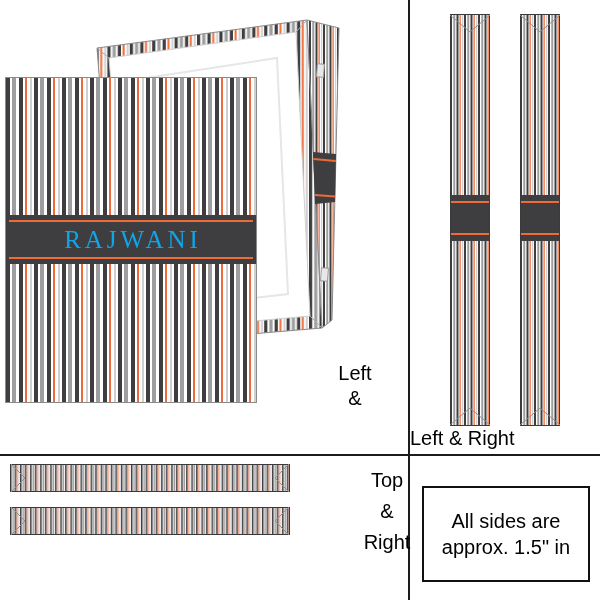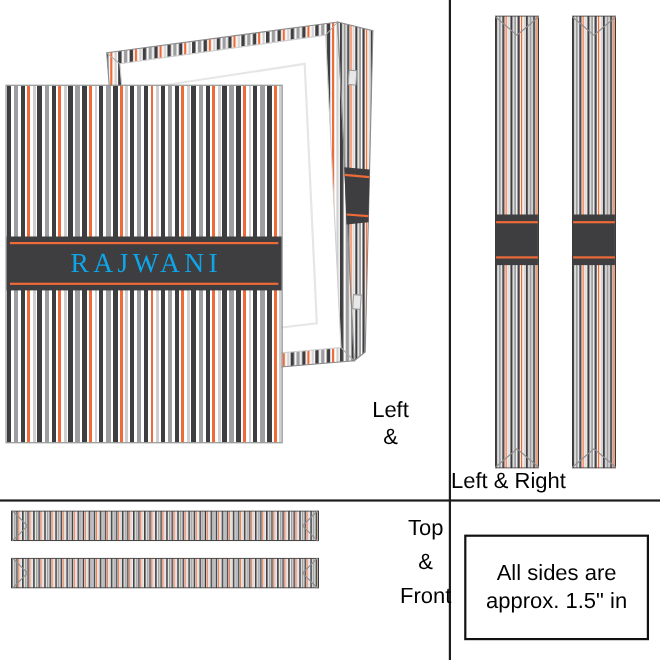--- a/index.html
+++ b/index.html
@@ -164,21 +164,21 @@
 
   <svg class="edge-bar b2" width="280" height="28" viewBox="0 0 280 28">
     <rect x="0.5" y="0.5" width="279" height="27" fill="url(#spSmall)" stroke="#3a3a3a"></rect>
     <path d="M1,0 L15,14 L1,28" fill="none" stroke="#8f8f8f"></path>
     <path d="M279,0 L265,14 L279,28" fill="none" stroke="#8f8f8f"></path>
   </svg>
 
   <div class="label label-topbottom">
     <div>Top</div>
     <div>&amp;</div>
-    <div>Front</div>
+    <div>Right</div>
   </div>
 
   <div class="note-box">
     <div>All sides are</div>
     <div>approx. 1.5" in</div>
   </div>
 
 </div>
 
 </body></html>

